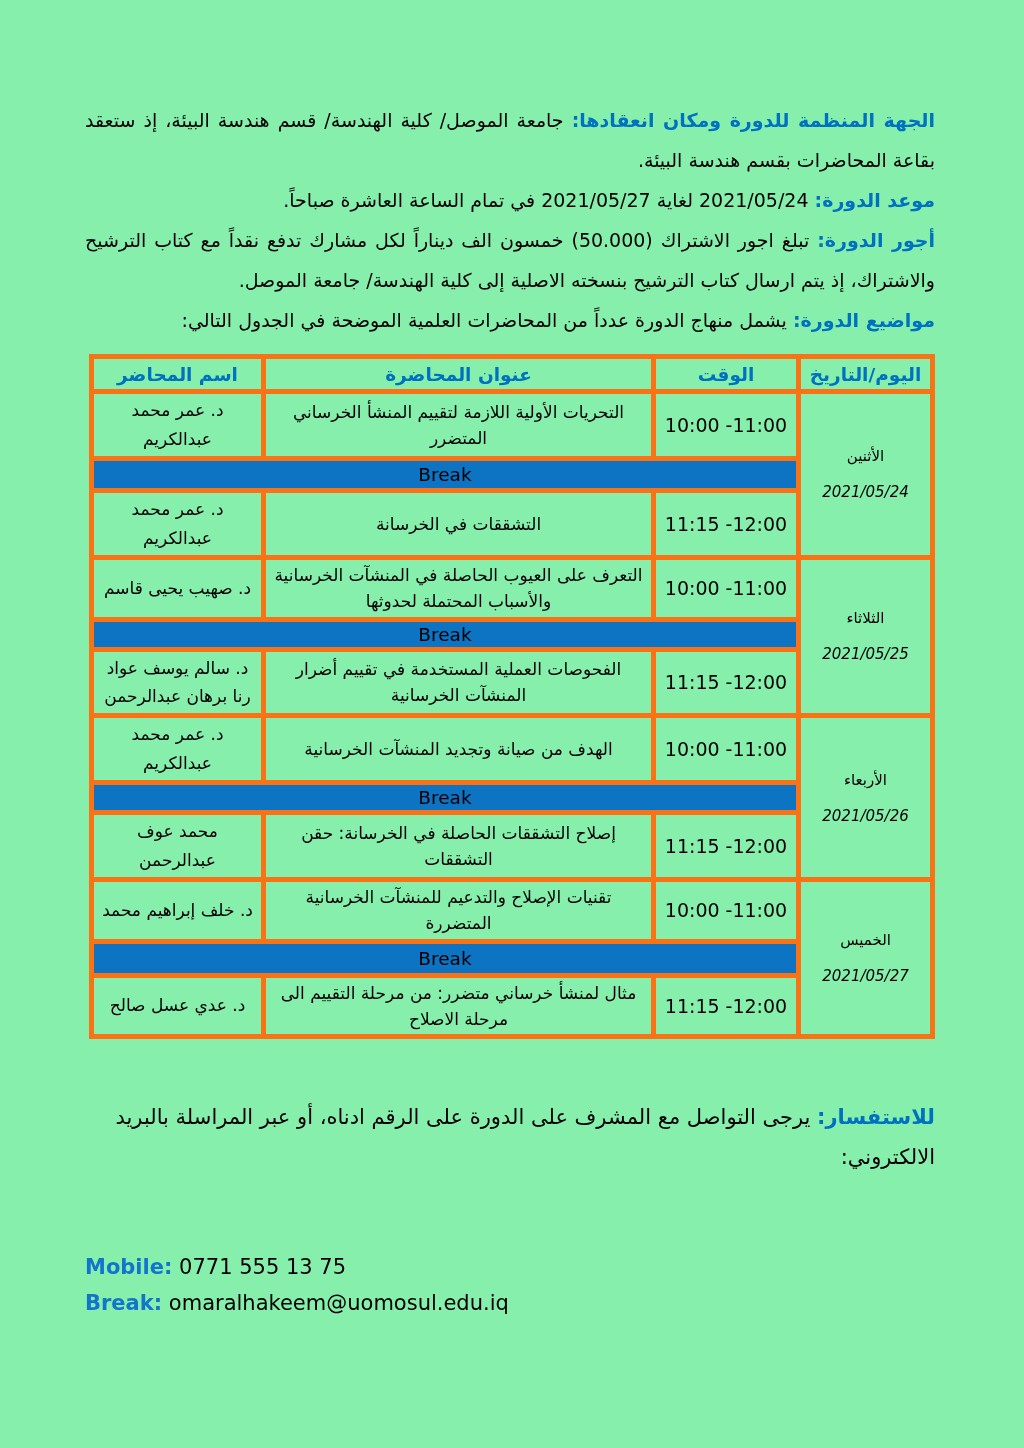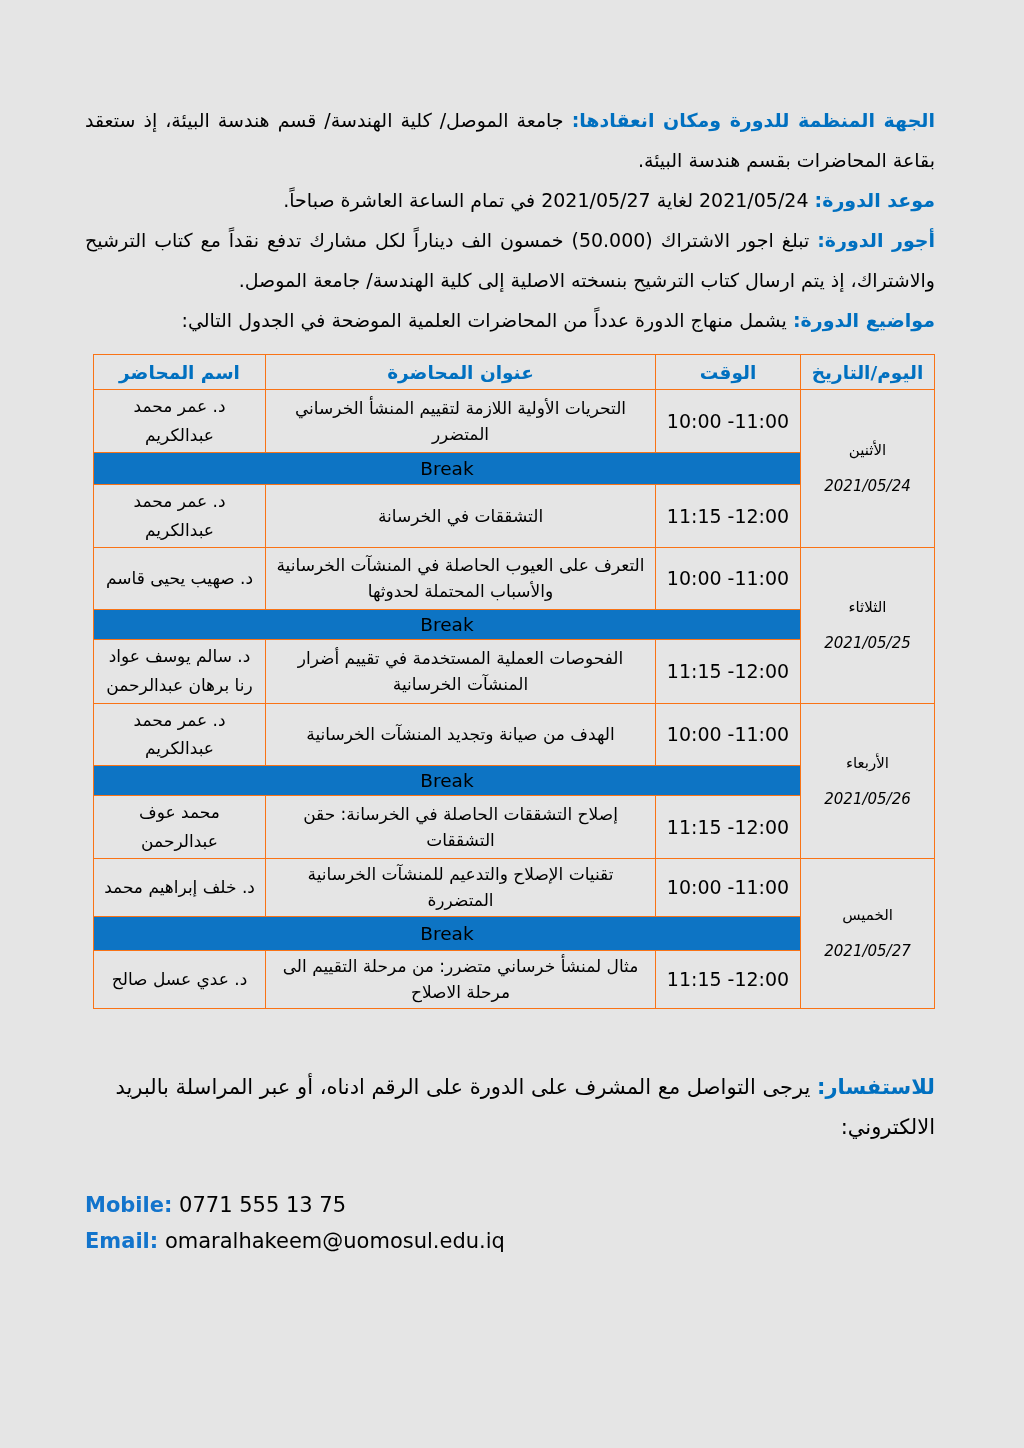--- a/index.html
+++ b/index.html
@@ -1,20 +1,20 @@
 <!DOCTYPE html>
 <html lang="ar" dir="rtl"><head>
 <meta charset="utf-8">
 <style>
   * { box-sizing: border-box; }
   html, body { margin: 0; padding: 0; background: #ffffff; }
   .page {
     width: 1024px;
     height: 1448px;
-    background: #e5e5e5;
+    background: #86efac;
     color: #000000;
     font-family: "DejaVu Sans", sans-serif;
     direction: rtl;
     position: relative;
     padding: 100px 89px 0 85px;
     overflow: hidden;
   }
   p.doc {
     margin: 0;
     font-size: 19px;
@@ -27,21 +27,21 @@
   .mb-c { margin-bottom: 16px; }
   .mb-d { margin-bottom: 12px; }
 
   table.sched {
     border-collapse: collapse;
     width: 841px;
     margin-top: 14px;
     table-layout: fixed;
   }
   table.sched th, table.sched td {
-    border: 1px solid #f97316;
+    border: 5px solid #f97316;
     padding: 2px 6px;
     vertical-align: middle;
     text-align: center;
   }
   table.sched th {
     color: #0070C0;
     font-weight: bold;
     font-size: 18.5px;
   }
   .col-day  { width: 134px; }
@@ -66,21 +66,21 @@
 
   .contact-p {
     margin-top: 58px;
     font-size: 21px;
     line-height: 40px;
     text-align: right;
   }
   .contact-lines {
     direction: ltr;
     text-align: left;
-    margin-top: 40px;
+    margin-top: 72px;
     font-size: 21px;
     line-height: 36px;
   }
   .contact-lines .lbl { color: #1274CC; }
 </style>
 </head>
 <body>
 
 <div class="page">
 
@@ -174,16 +174,16 @@
       <td class="title">مثال لمنشأ خرساني متضرر: من مرحلة التقييم الى مرحلة الاصلاح</td>
       <td class="lect">د. عدي عسل صالح</td>
     </tr>
   </tbody>
     </table>
 
   <p class="contact-p"><span class="lbl">للاستفسار:</span><span> يرجى التواصل مع المشرف على الدورة على الرقم ادناه، أو عبر المراسلة بالبريد الالكتروني:</span></p>
 
   <div class="contact-lines">
     <div><span class="lbl">Mobile:</span> <span>0771 555 13 75</span></div>
-    <div><span class="lbl">Email:</span> <span>omaralhakeem@uomosul.edu.iq</span></div>
+    <div><span class="lbl">Break:</span> <span>omaralhakeem@uomosul.edu.iq</span></div>
   </div>
 
 </div>
 
 </body></html>

